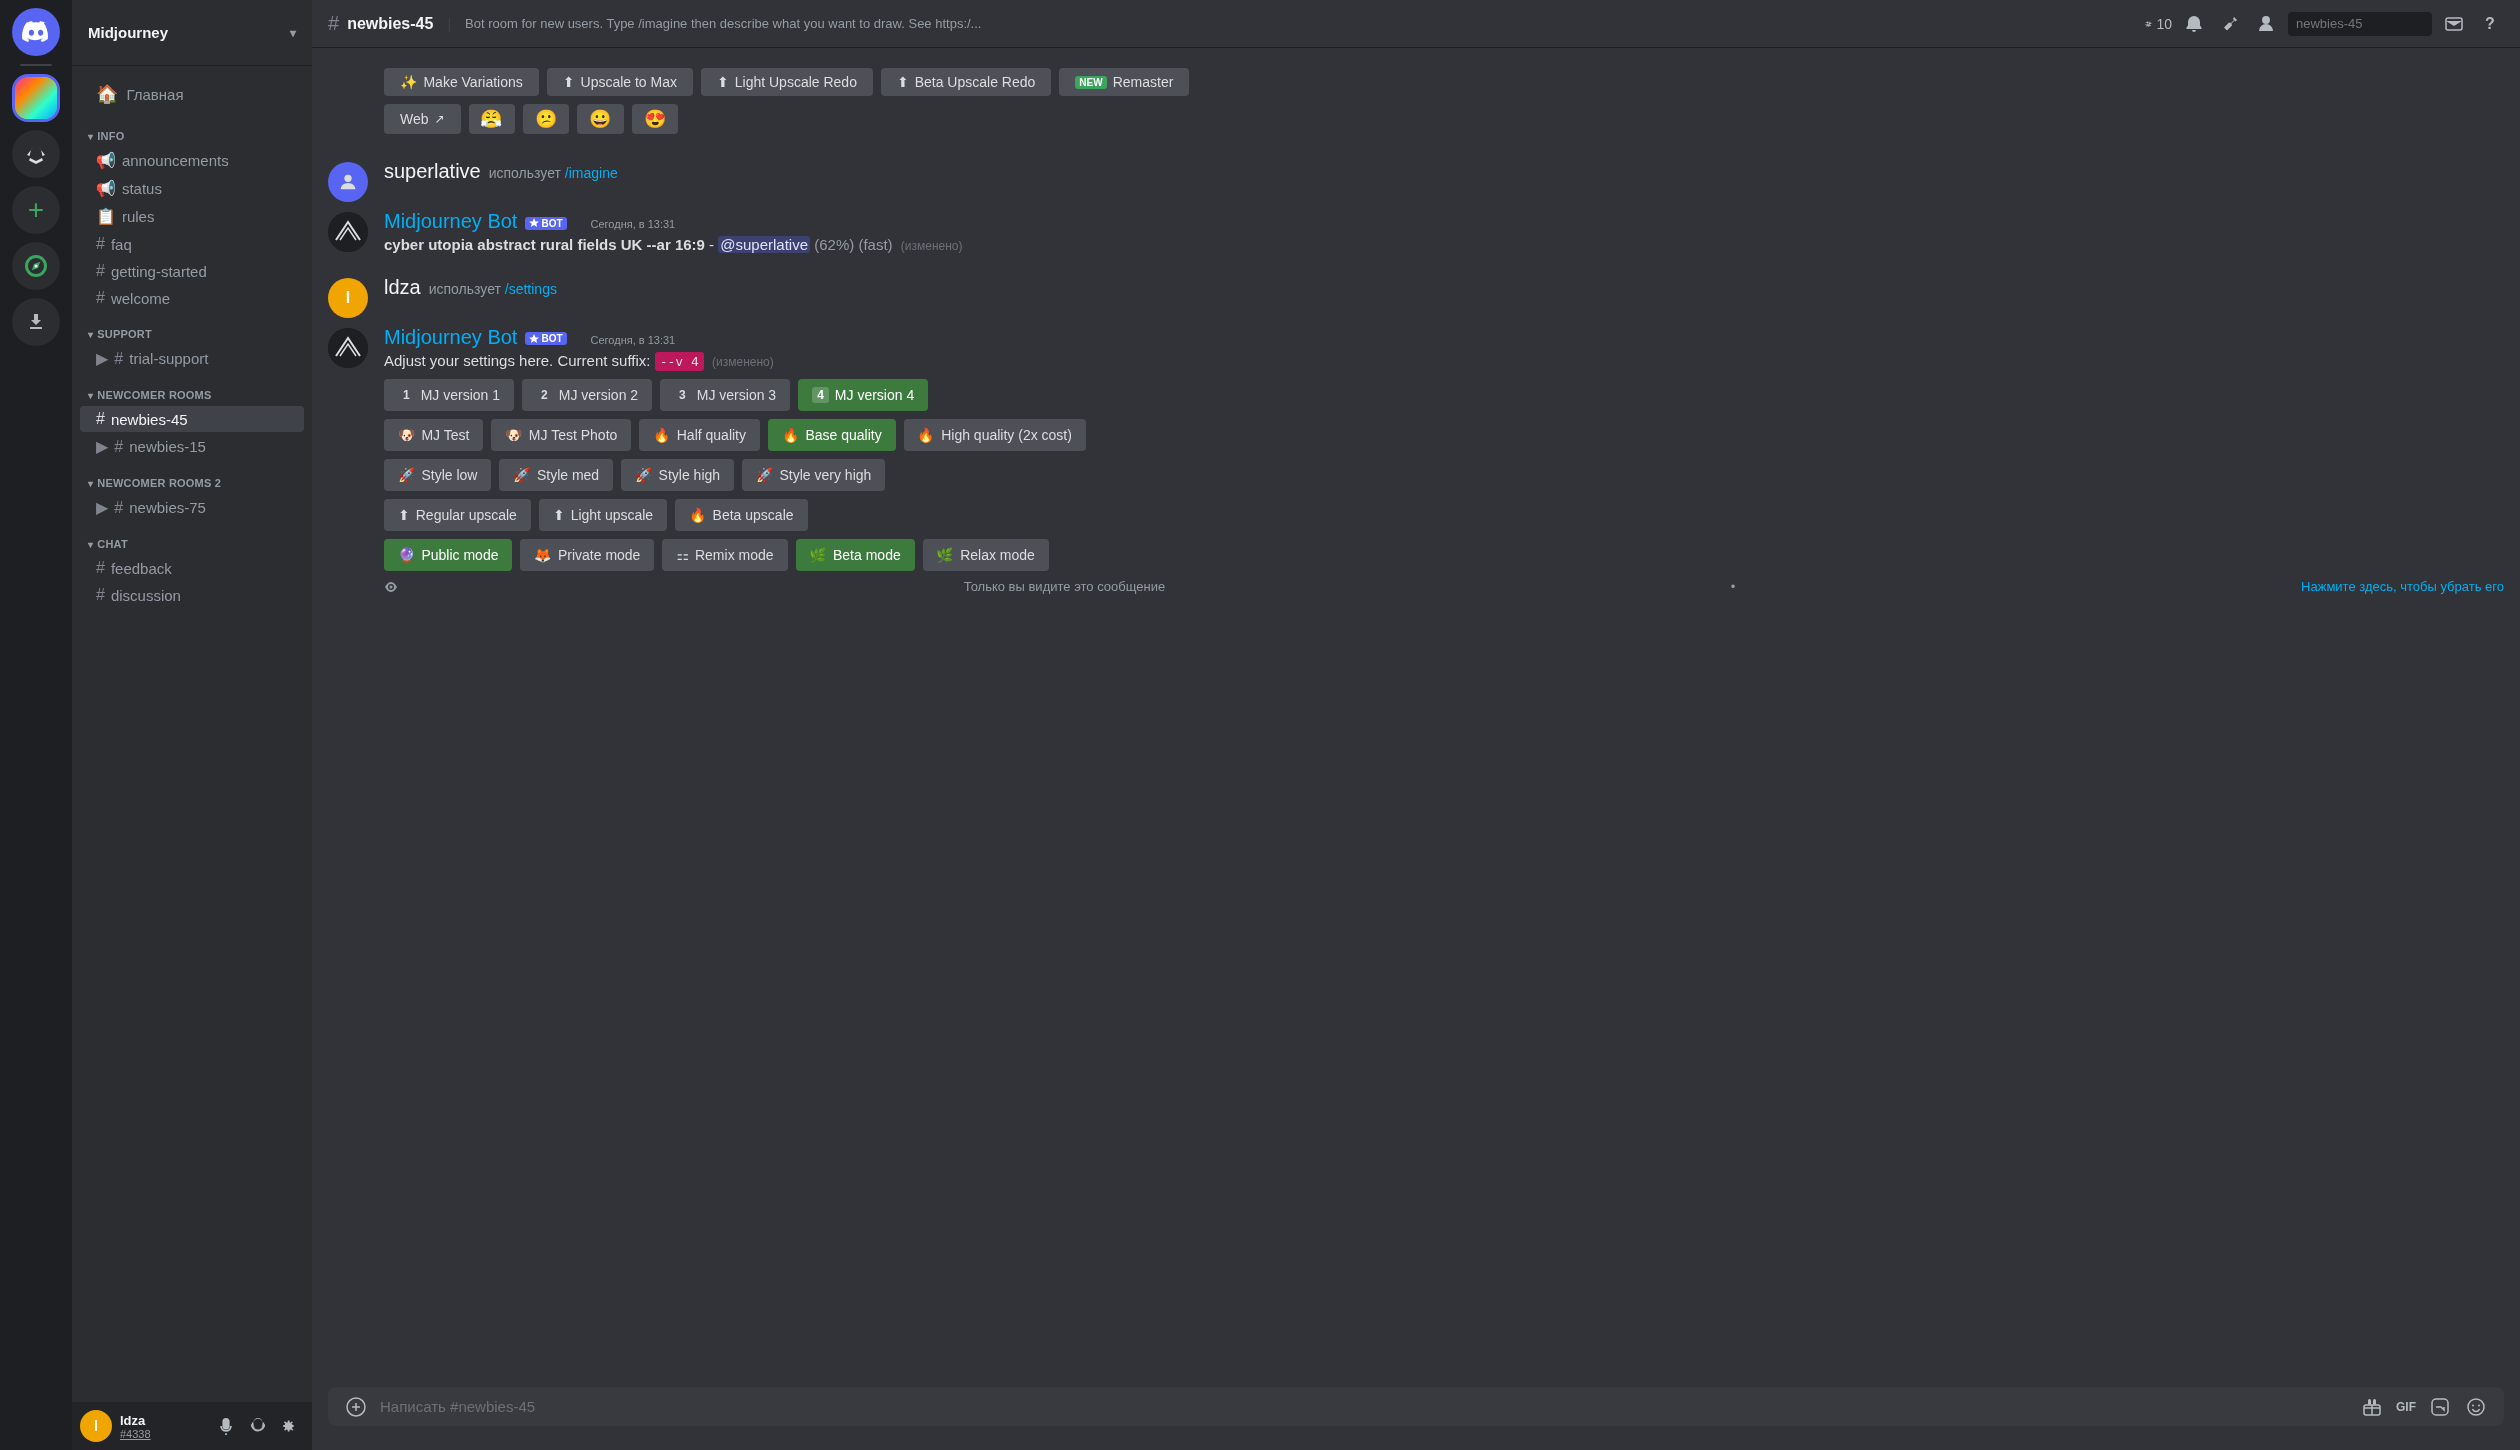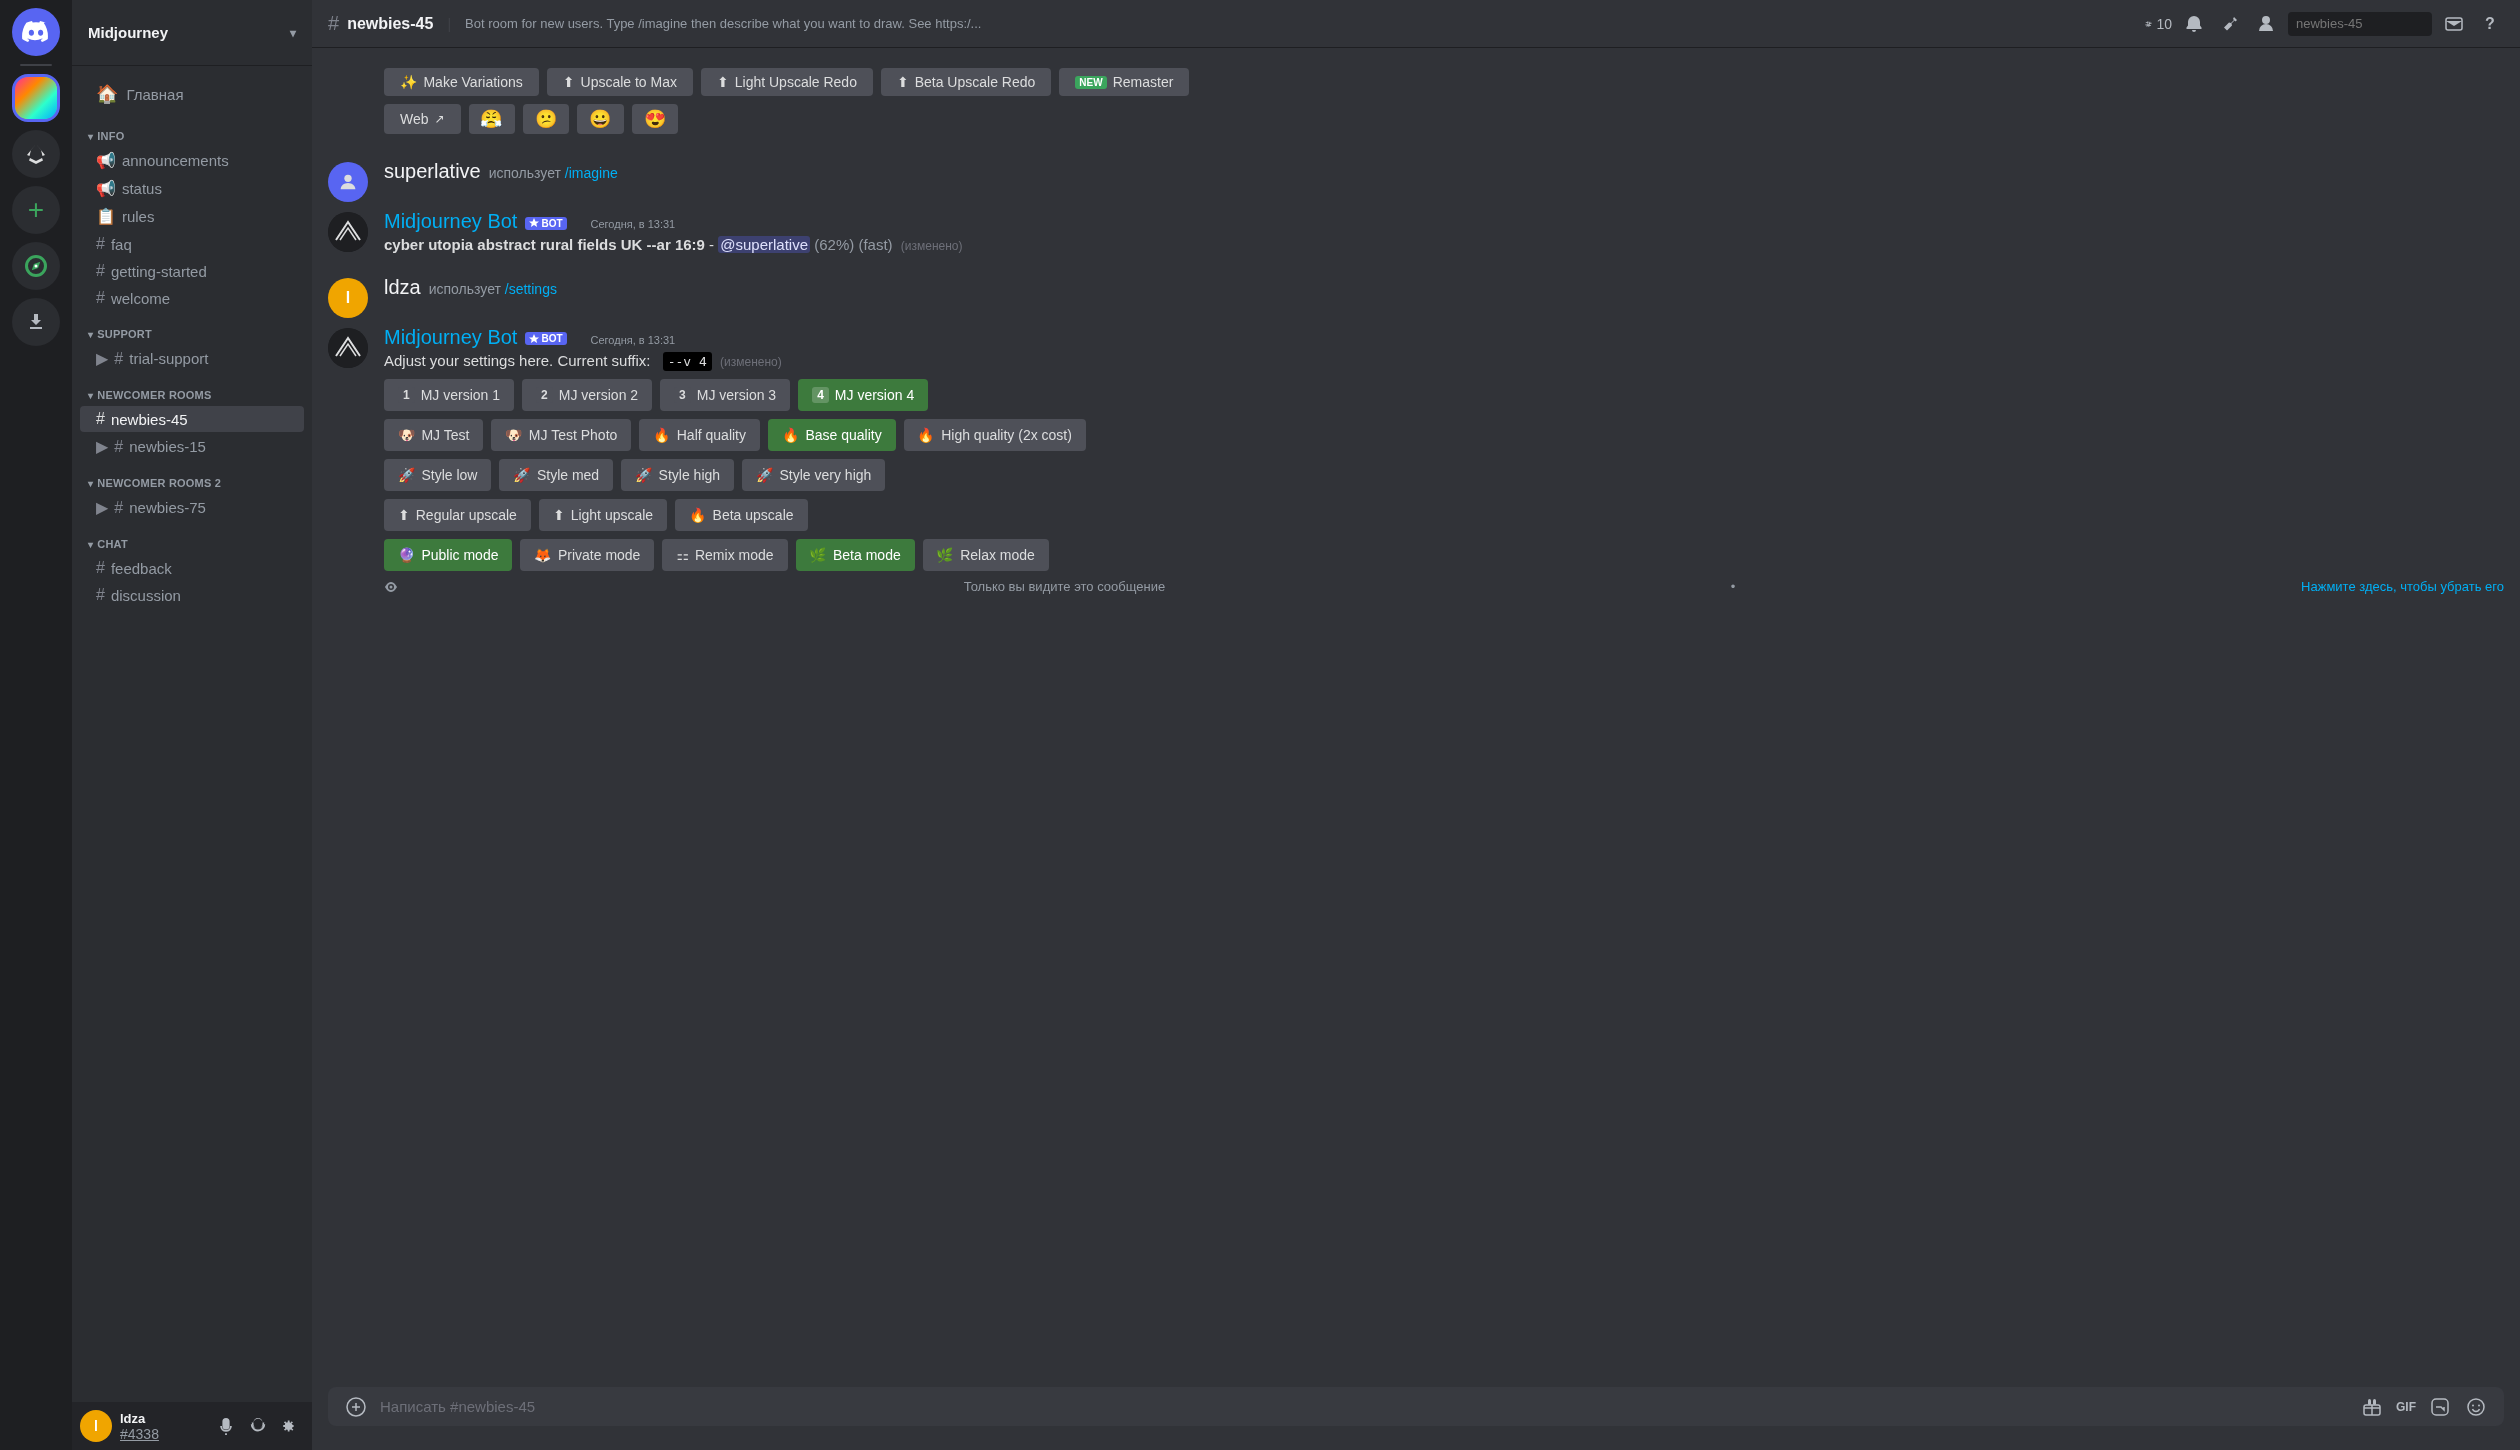--- a/index.html
+++ b/index.html
@@ -128,21 +128,21 @@
       display: flex;
       align-items: center;
       justify-content: center;
       font-size: 14px;
       font-weight: 700;
       color: #fff;
       flex-shrink: 0;
     }
     .user-info { flex: 1; }
     .user-name { font-size: 13px; font-weight: 600; color: #f2f3f5; }
-    .user-tag { font-size: 14px; color: #949ba4; text-decoration: underline; }
+    .user-tag { font-size: 11px; color: #949ba4; text-decoration: underline; }
     .user-actions { display: flex; gap: 4px; }
     .user-action-btn {
       width: 28px;
       height: 28px;
       border-radius: 4px;
       display: flex;
       align-items: center;
       justify-content: center;
       cursor: pointer;
       color: #b5bac1;
@@ -723,21 +723,21 @@
             <svg width="10" height="10" viewBox="0 0 10 10" fill="white">
                 <path d="M5 0L6.5 3.5H10L7.3 5.7 8.1 9 5 7.1 1.9 9l.8-3.3L0 3.5h3.5z"></path>
               </svg>
             <span>BOT</span>
           </span>
           <span class="message-time">Сегодня, в 13:31</span>
         </div>
         <div class="message-text">
           <span>Adjust your settings here. Current suffix:</span>
           <span style="font-weight:700;">  </span>
-          <code style="background:#000000; padding:2px 5px; border-radius:3px; font-size:13px;margin-left:8px;">--v 4</code>
+          <code style="background:#be185d; padding:2px 5px; border-radius:3px; font-size:13px;">--v 4</code>
           <span style="color:#6d6f78; font-size:12px; margin-left:4px;">(изменено)</span>
         </div>
 
         <div class="settings-buttons">
 
           <div class="settings-row">
             <button class="settings-btn">
               <span style="background:#4e5058;border-radius:3px;padding:1px 5px;font-size:12px;font-weight:700;">1</span>
               <span>MJ version 1</span>
             </button>

